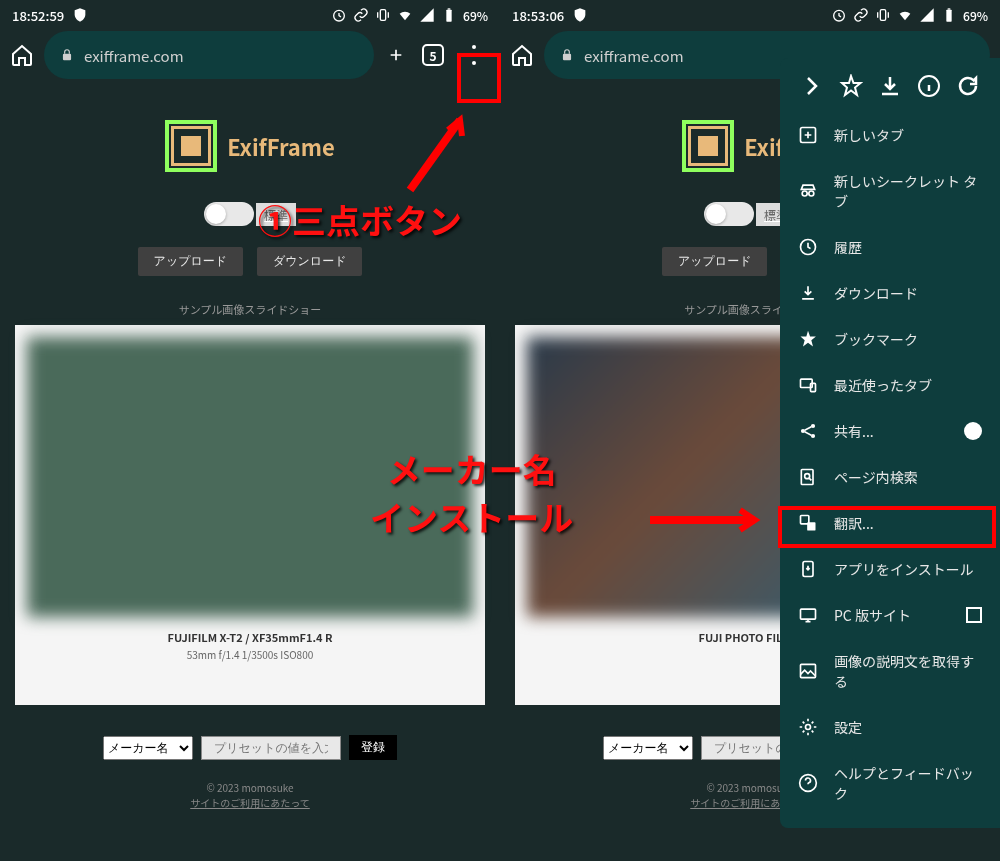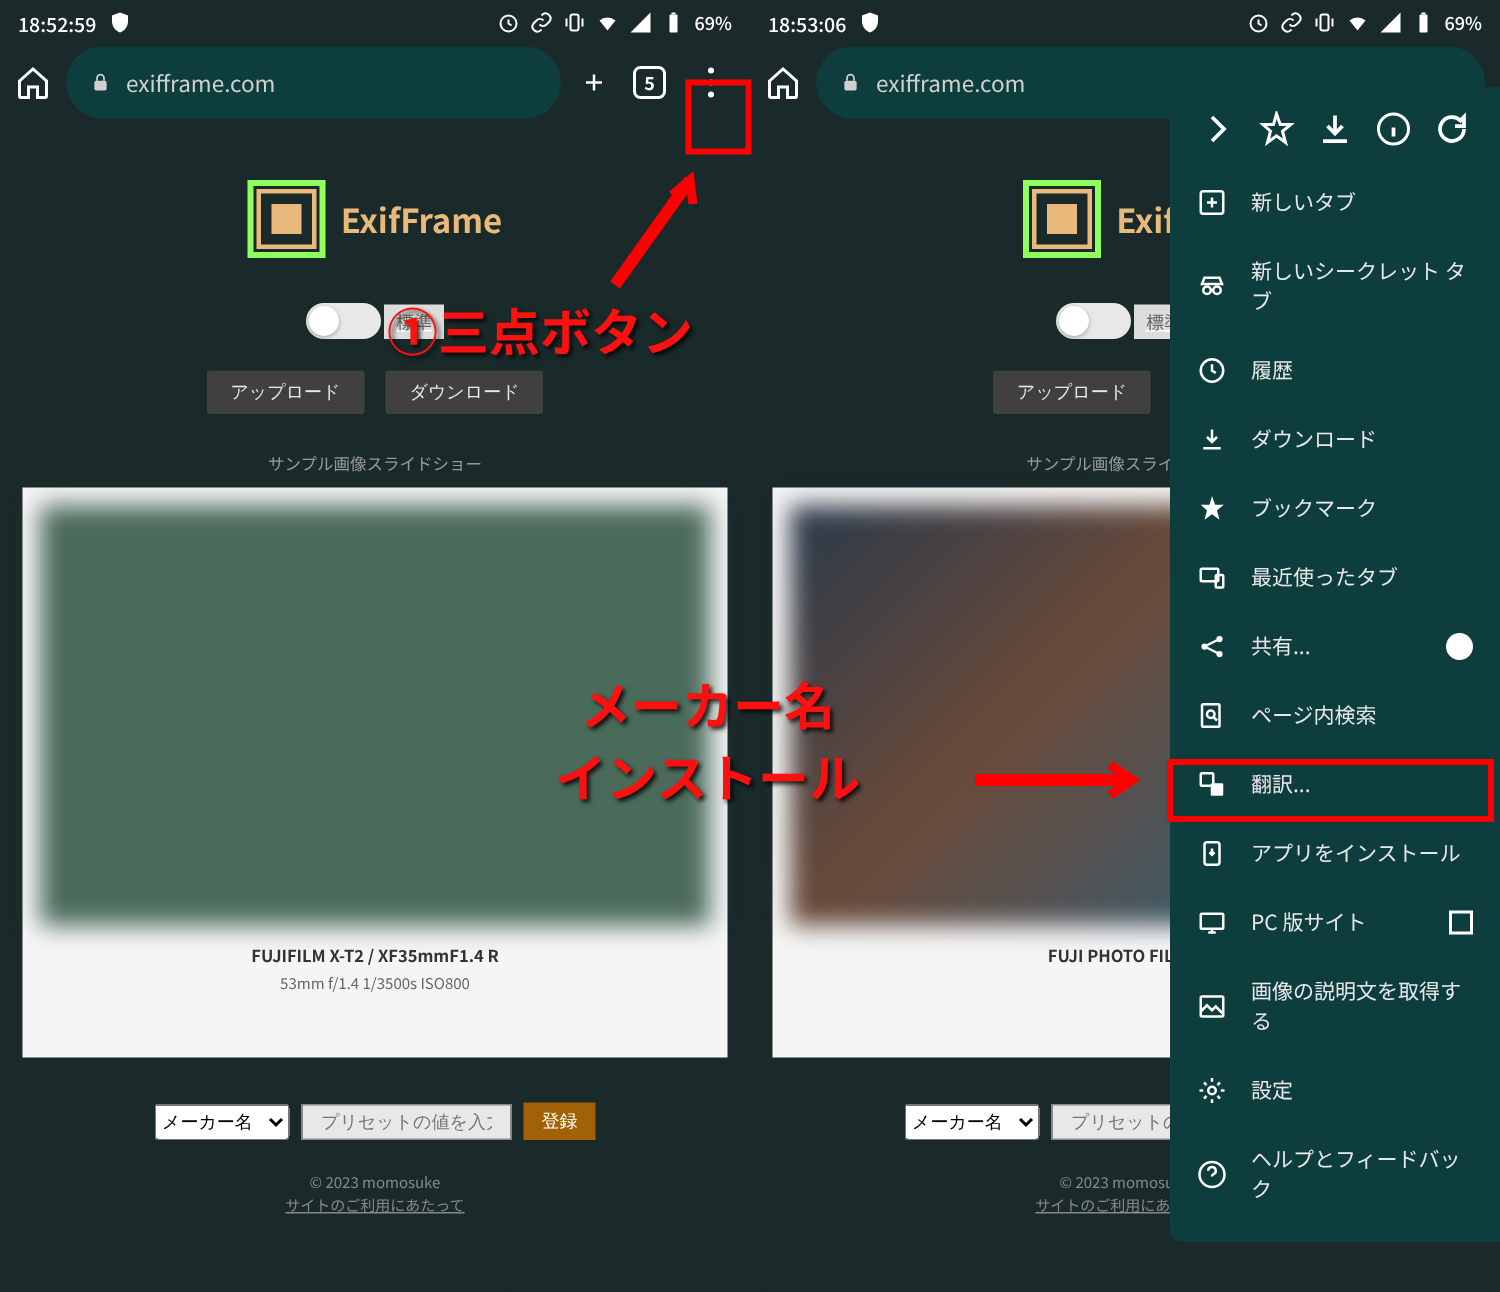--- a/index.html
+++ b/index.html
@@ -41,21 +41,21 @@
 .slideshow-label { font-size: 11px; color: #999; margin-bottom: 8px; }
 .photo-frame { width: 470px; height: 380px; background: #f5f5f5; padding: 12px 12px 50px; margin-bottom: 30px; }
 .photo-img { width: 100%; height: 280px; background: #4a6a5a; filter: blur(8px); }
 .photo-img-2 { background: linear-gradient(135deg, #2a3a4a 0%, #6a4a3a 40%, #3a5a6a 80%); }
 .photo-caption { text-align: center; margin-top: 12px; }
 .photo-line1 { font-size: 11px; font-weight: bold; color: #333; }
 .photo-line2 { font-size: 10px; color: #666; margin-top: 2px; }
 .preset-row { display: flex; gap: 8px; align-items: center; margin-bottom: 20px; }
 .preset-select { width: 90px; height: 24px; font-size: 12px; }
 .preset-input { width: 140px; height: 24px; font-size: 12px; padding: 0 12px; border: 1px solid #888; background: #e8e8e8; }
-.preset-btn { background: #a16207; color: #fff; padding: 4px 12px; font-size: 12px; border: none; }
+.preset-btn { background: #000000; color: #fff; padding: 4px 12px; font-size: 12px; border: none; }
 .footer { font-size: 10px; color: #888; text-align: center; line-height: 1.5; }
 .footer a { color: #888; text-decoration: underline; }
 
 
 .menu-panel { position: absolute; top: 58px; right: 0; width: 220px; background: #0e3d3d; border-radius: 8px 0 0 8px; padding: 8px 0 12px; z-index: 10; }
 .menu-top-row { display: flex; justify-content: space-around; padding: 8px 12px 14px; }
 .menu-top-icon { width: 24px; height: 24px; }
 .menu-item { display: flex; align-items: center; gap: 16px; padding: 13px 18px; font-size: 14px; color: #e8e8e8; position: relative; }
 .menu-item-icon { width: 20px; height: 20px; flex-shrink: 0; }
 .menu-badge { width: 18px; height: 18px; background: #fff; border-radius: 50%; margin-left: auto; }

